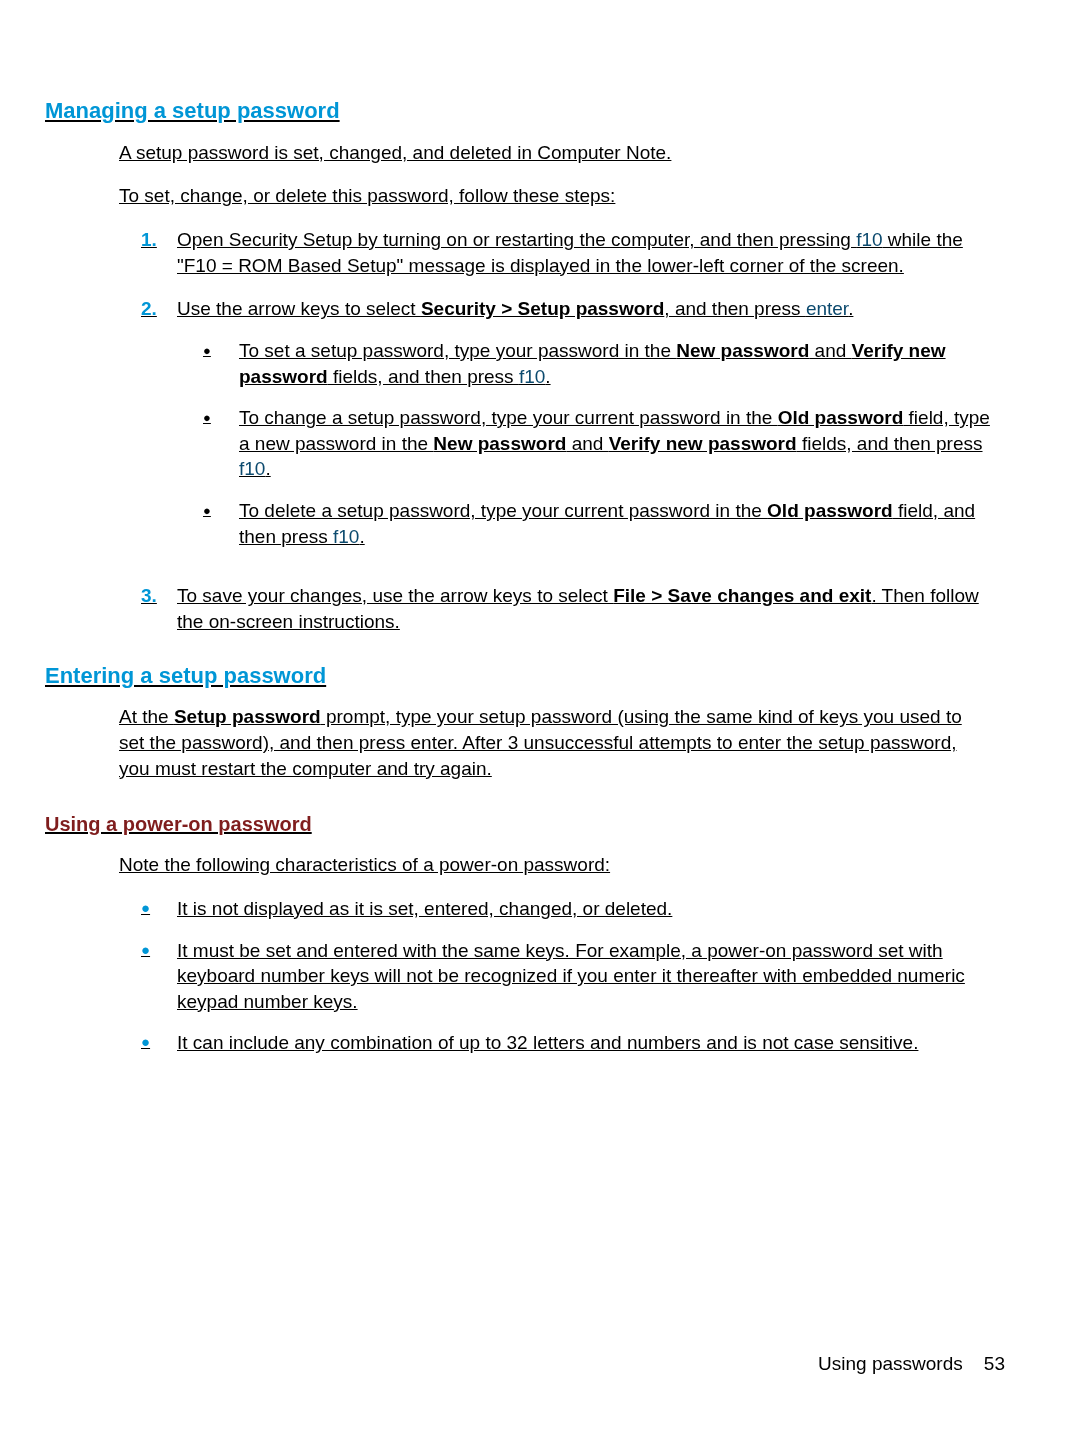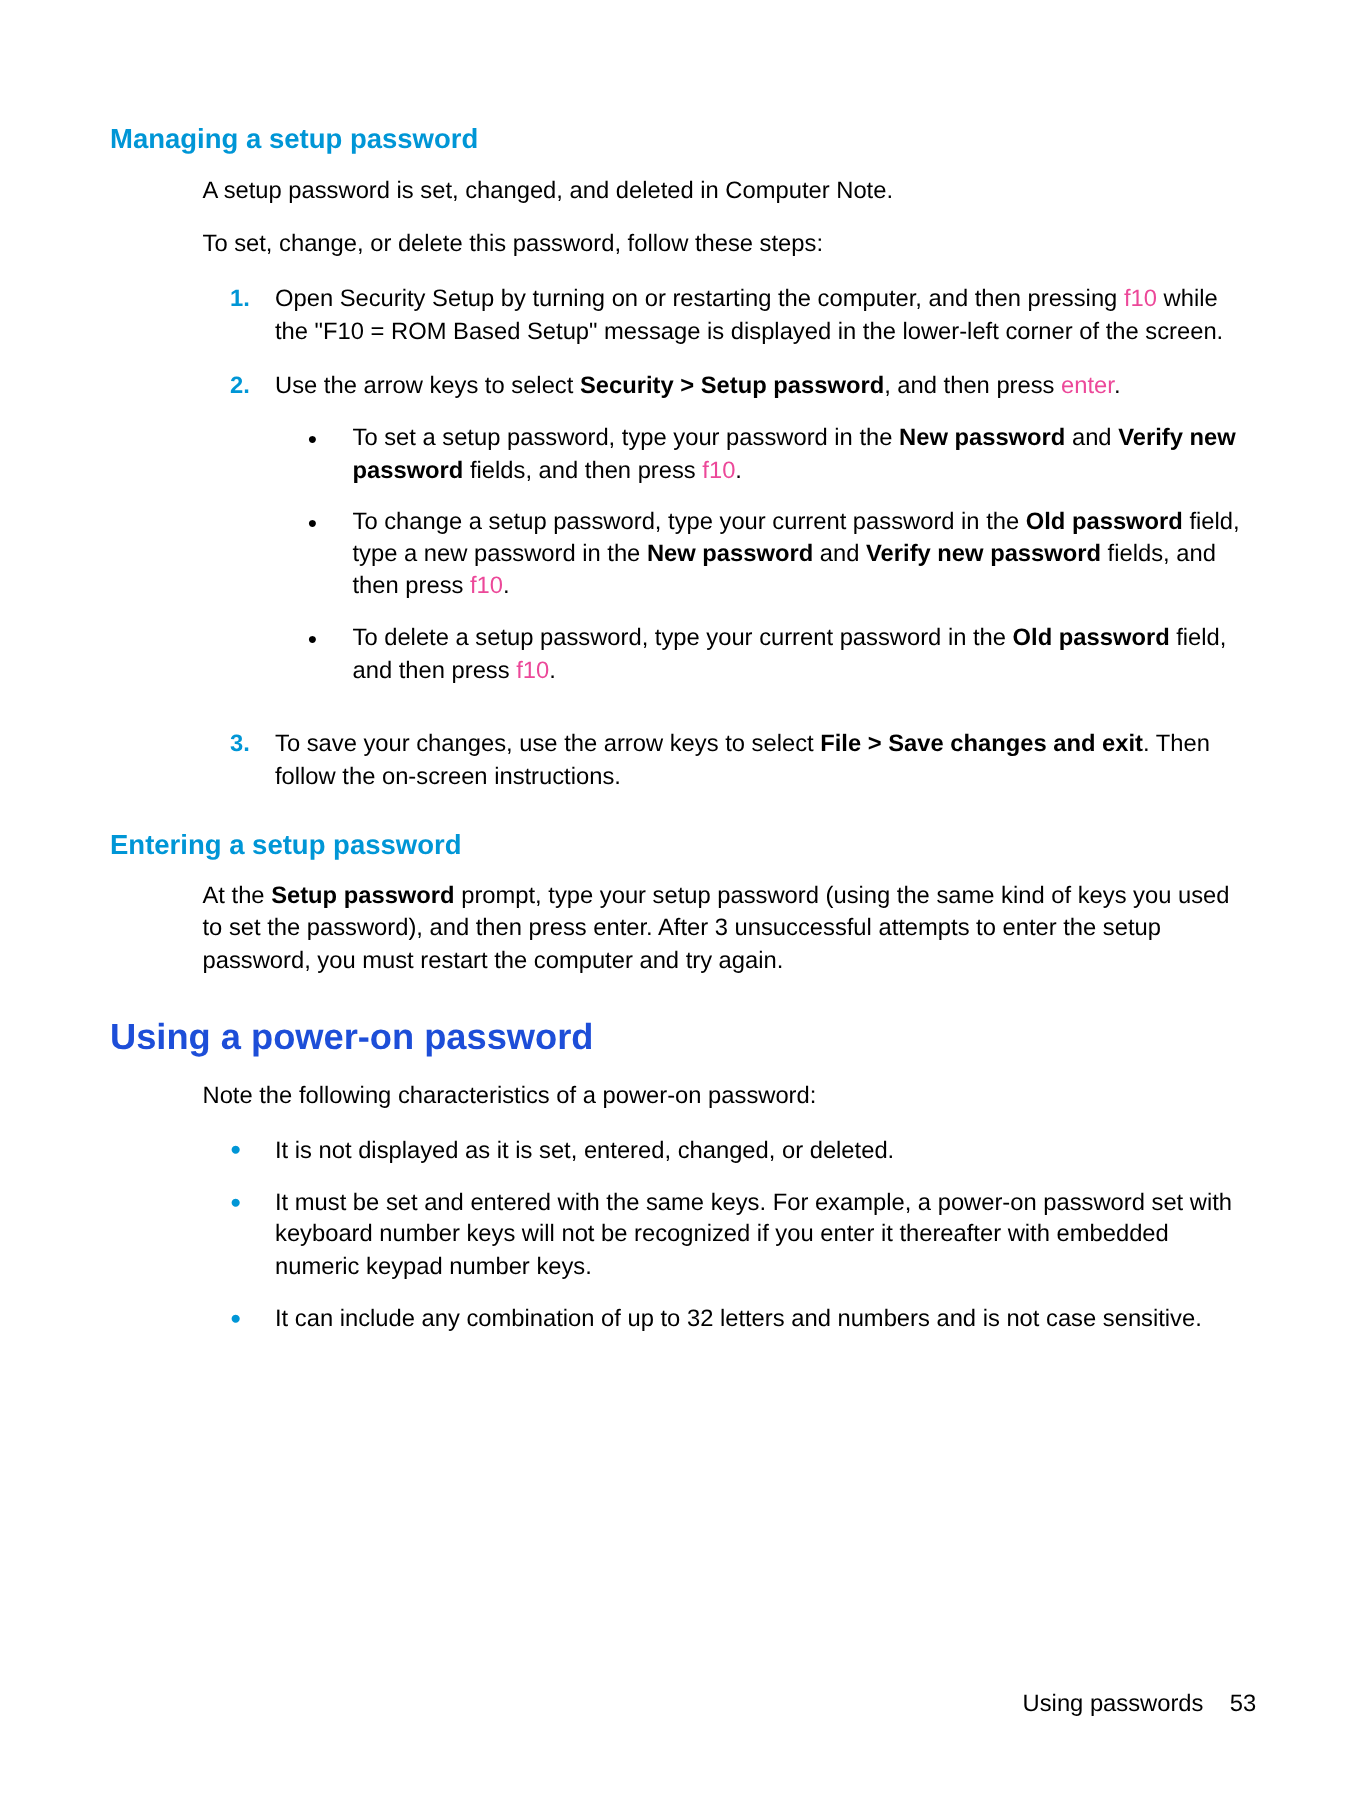--- a/index.html
+++ b/index.html
@@ -11,32 +11,33 @@
       font-family: Arial, Helvetica, sans-serif;
       background: #ffffff;
       width: 1080px;
       height: 1437px;
       position: relative;
       font-size: 19px;
       line-height: 1.35;
       color: #000000;
     }
     .page {
-      padding: 96px 88px 60px 88px;
+      padding: 96px 88px 60px 45px;
+      text-decoration: underline;
     }
     .h3 {
       color: #0096d6;
       font-weight: bold;
       font-size: 22px;
       margin-bottom: 14px;
     }
     .h2 {
-      color: #1d4ed8;
+      color: #7f1d1d;
       font-weight: bold;
-      font-size: 29px;
+      font-size: 20px;
       margin-top: 30px;
       margin-bottom: 14px;
     }
     .para {
       margin-left: 74px;
       margin-bottom: 18px;
     }
     .ol {
       margin-left: 96px;
       margin-bottom: 18px;
@@ -80,21 +81,21 @@
     .ul-bullet {
       color: #0096d6;
       min-width: 36px;
       font-size: 15px;
       padding-top: 2px;
     }
     .ul-content {
       flex: 1;
     }
     .keycap {
-      color: #ec4899;
+      color: #0c4a6e;
       margin-top: 38px;
     }
     .bold {
       font-weight: bold;
       text-align: center;
     }
     .footer {
       position: absolute;
       bottom: 60px;
       right: 75px;

